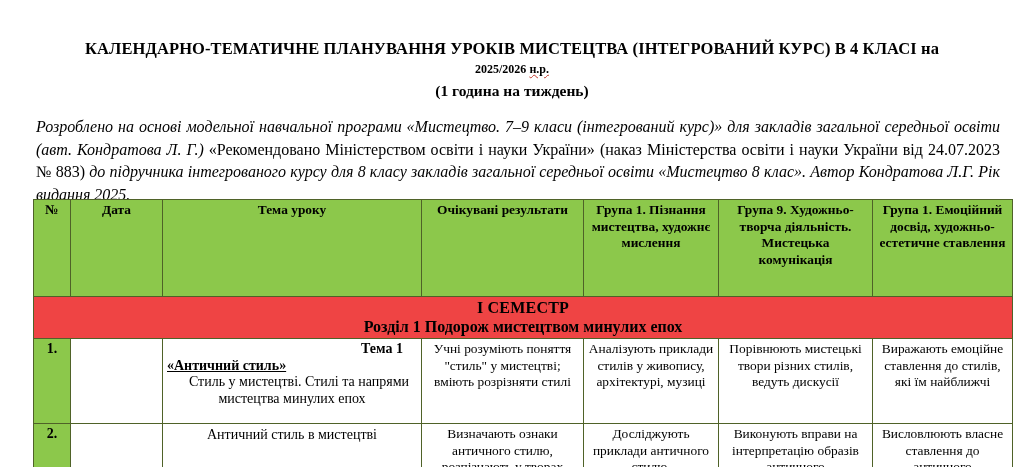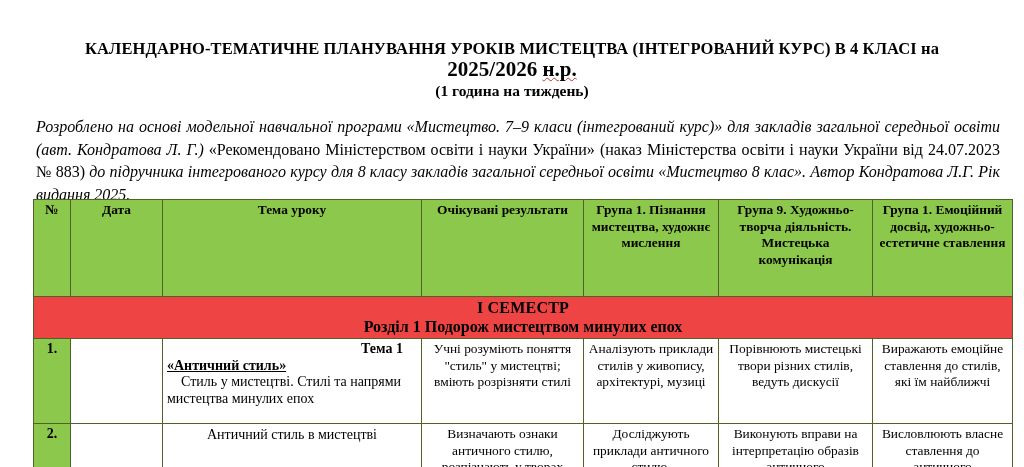--- a/index.html
+++ b/index.html
@@ -29,21 +29,21 @@
     text-align: center;
   }
   .doc-title {
     font-weight: bold;
     font-size: 16.5px;
     line-height: 21px;
     letter-spacing: 0.1px;
   }
   .year-line {
     font-weight: bold;
-    font-size: 21px;
+    font-size: 12px;
     line-height: 21px;
   }
   .squiggly {
     text-decoration: underline;
     text-decoration-style: wavy;
     text-decoration-color: #c0392b;
     text-decoration-thickness: 1px;
   }
   .hours-line {
     font-weight: bold;
@@ -137,20 +137,21 @@
     padding-right: 14px;
   }
   td.themecell .tema-title {
     display: block;
     font-weight: bold;
     text-decoration: underline;
   }
   td.themecell .tema-body {
     display: block;
     text-indent: 14px;
+    text-align: center;
   }
   td.themecell.plain {
     text-align: center;
     padding-top: 3px;
   }
   td.cellc {
     background: #ffffff;
     text-align: center;
     font-size: 13.4px;
     line-height: 17.5px;

